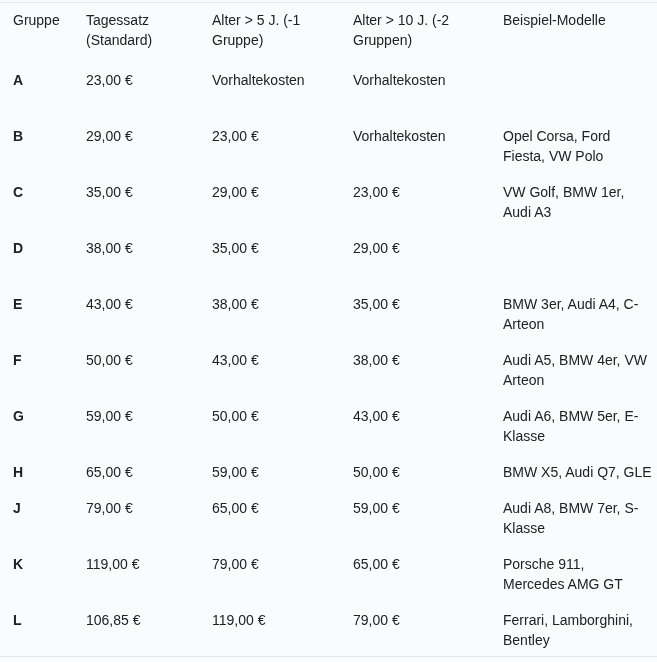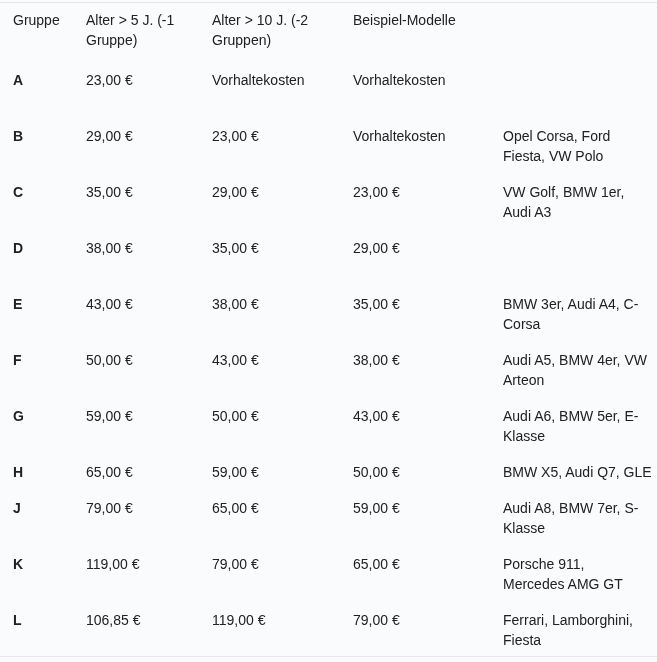--- a/index.html
+++ b/index.html
@@ -68,20 +68,22 @@
 </head>
 <body>
 
 <div class="page">
   <div class="hairline top"></div>
 
   <div class="pricing-table">
 
     <div class="trow header">
       <div class="cell">Gruppe</div>
+      <div class="cell">Tagessatz
+(Standard)</div>
       <div class="cell">Alter &gt; 5 J. (-1
 Gruppe)</div>
       <div class="cell">Alter &gt; 10 J. (-2
 Gruppen)</div>
       <div class="cell models">Beispiel-Modelle</div>
     </div>
 
     <div class="trow body-row">
       <div class="cell group-letter">A</div>
       <div class="cell">23,00 €</div>
@@ -113,21 +115,21 @@
       <div class="cell">35,00 €</div>
       <div class="cell">29,00 €</div>
     </div>
 
     <div class="trow body-row">
       <div class="cell group-letter">E</div>
       <div class="cell">43,00 €</div>
       <div class="cell">38,00 €</div>
       <div class="cell">35,00 €</div>
       <div class="cell models">BMW 3er, Audi A4, C-
-Corsa</div>
+Arteon</div>
     </div>
 
     <div class="trow body-row">
       <div class="cell group-letter">F</div>
       <div class="cell">50,00 €</div>
       <div class="cell">43,00 €</div>
       <div class="cell">38,00 €</div>
       <div class="cell models">Audi A5, BMW 4er, VW
 Arteon</div>
     </div>
@@ -166,19 +168,19 @@
       <div class="cell models">Porsche 911,
 Mercedes AMG GT</div>
     </div>
 
     <div class="trow body-row">
       <div class="cell group-letter">L</div>
       <div class="cell">106,85 €</div>
       <div class="cell">119,00 €</div>
       <div class="cell">79,00 €</div>
       <div class="cell models">Ferrari, Lamborghini,
-Fiesta</div>
+Bentley</div>
     </div>
 
   </div>
 
   <div class="hairline bottom"></div>
 </div>
 
 </body></html>

